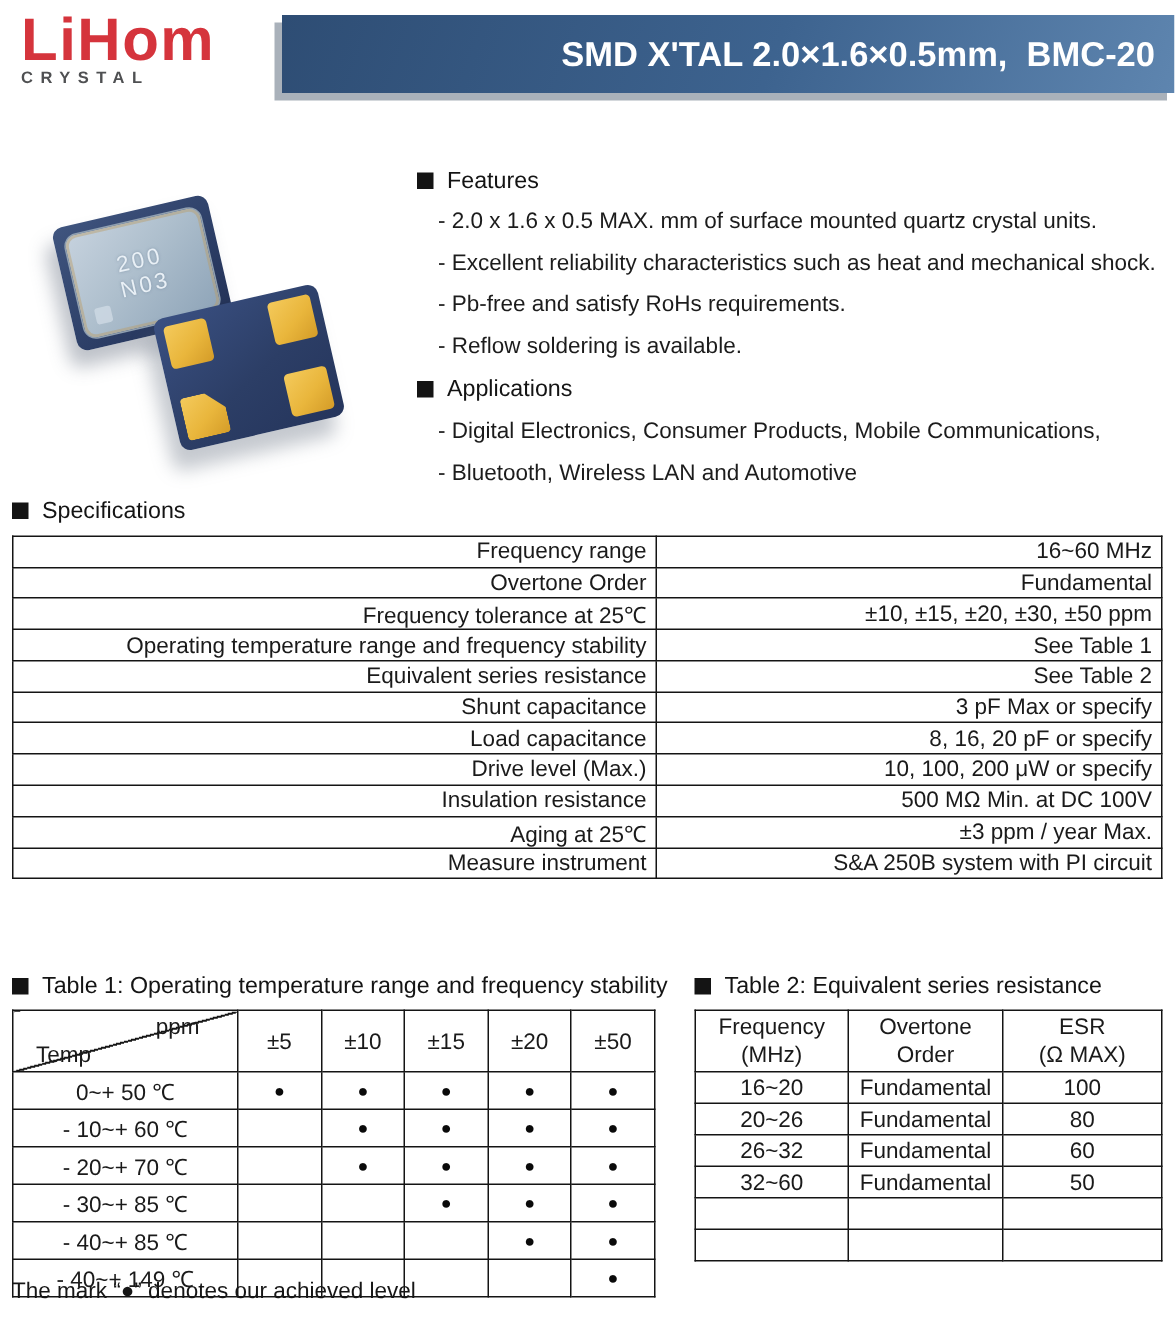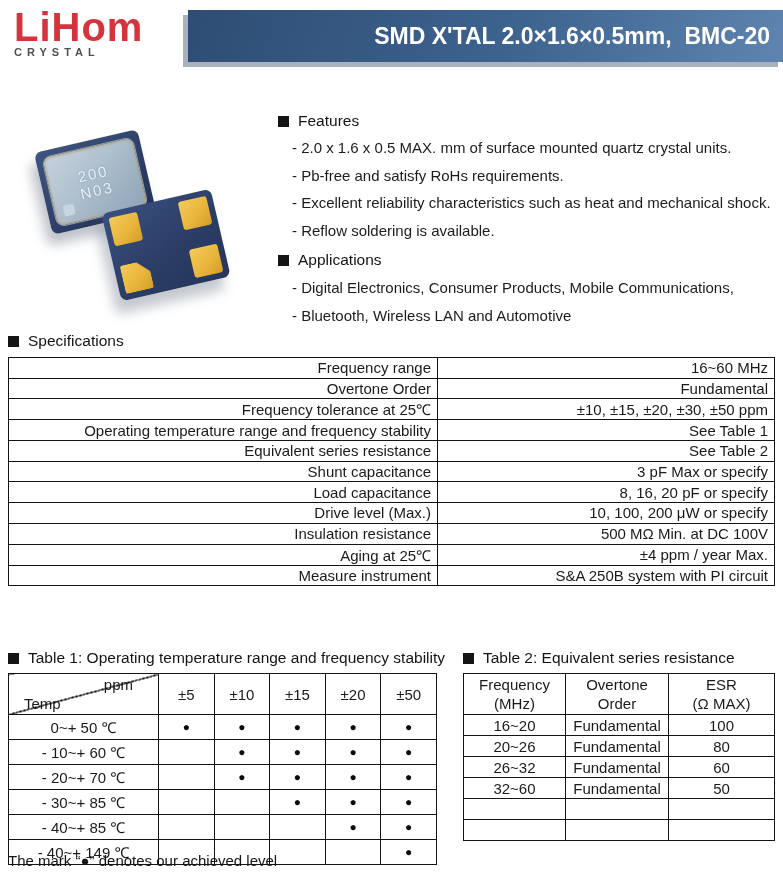--- a/index.html
+++ b/index.html
@@ -137,22 +137,22 @@
       <div class="pad p-br"></div>
       <div class="pad p-bl"></div>
     </div>
   </div>
 
   <div class="h feat-h">
     <span class="sq"></span><span>Features</span>
   </div>
   <div class="feat-list">
     <div class="li">- 2.0 x 1.6 x 0.5 MAX.  mm of surface mounted quartz crystal units.</div>
+    <div class="li">- Excellent reliability characteristics such as heat and mechanical shock.</div>
     <div class="li">- Pb-free and satisfy RoHs requirements.</div>
-    <div class="li">- Excellent reliability characteristics such as heat and mechanical shock.</div>
     <div class="li">- Reflow soldering is available.</div>
   </div>
 
   <div class="h apps-h">
     <span class="sq"></span><span>Applications</span>
   </div>
   <div class="apps-list">
     <div class="li">- Digital Electronics, Consumer Products, Mobile Communications,</div>
     <div class="li">- Bluetooth, Wireless LAN and Automotive</div>
   </div>
@@ -194,21 +194,21 @@
       <tr>
             <td class="lab">Drive level (Max.)</td>
             <td class="val">10, 100, 200 μW or specify</td>
           </tr>
       <tr>
             <td class="lab">Insulation resistance</td>
             <td class="val">500 MΩ Min. at DC 100V</td>
           </tr>
       <tr>
             <td class="lab">Aging at 25℃</td>
-            <td class="val">±4 ppm / year Max.</td>
+            <td class="val">±3 ppm / year Max.</td>
           </tr>
       <tr>
             <td class="lab">Measure instrument</td>
             <td class="val">S&amp;A 250B system with PI circuit</td>
           </tr>
     </tbody>
       </table>
   </div>
 
   <div class="h t1-h">

